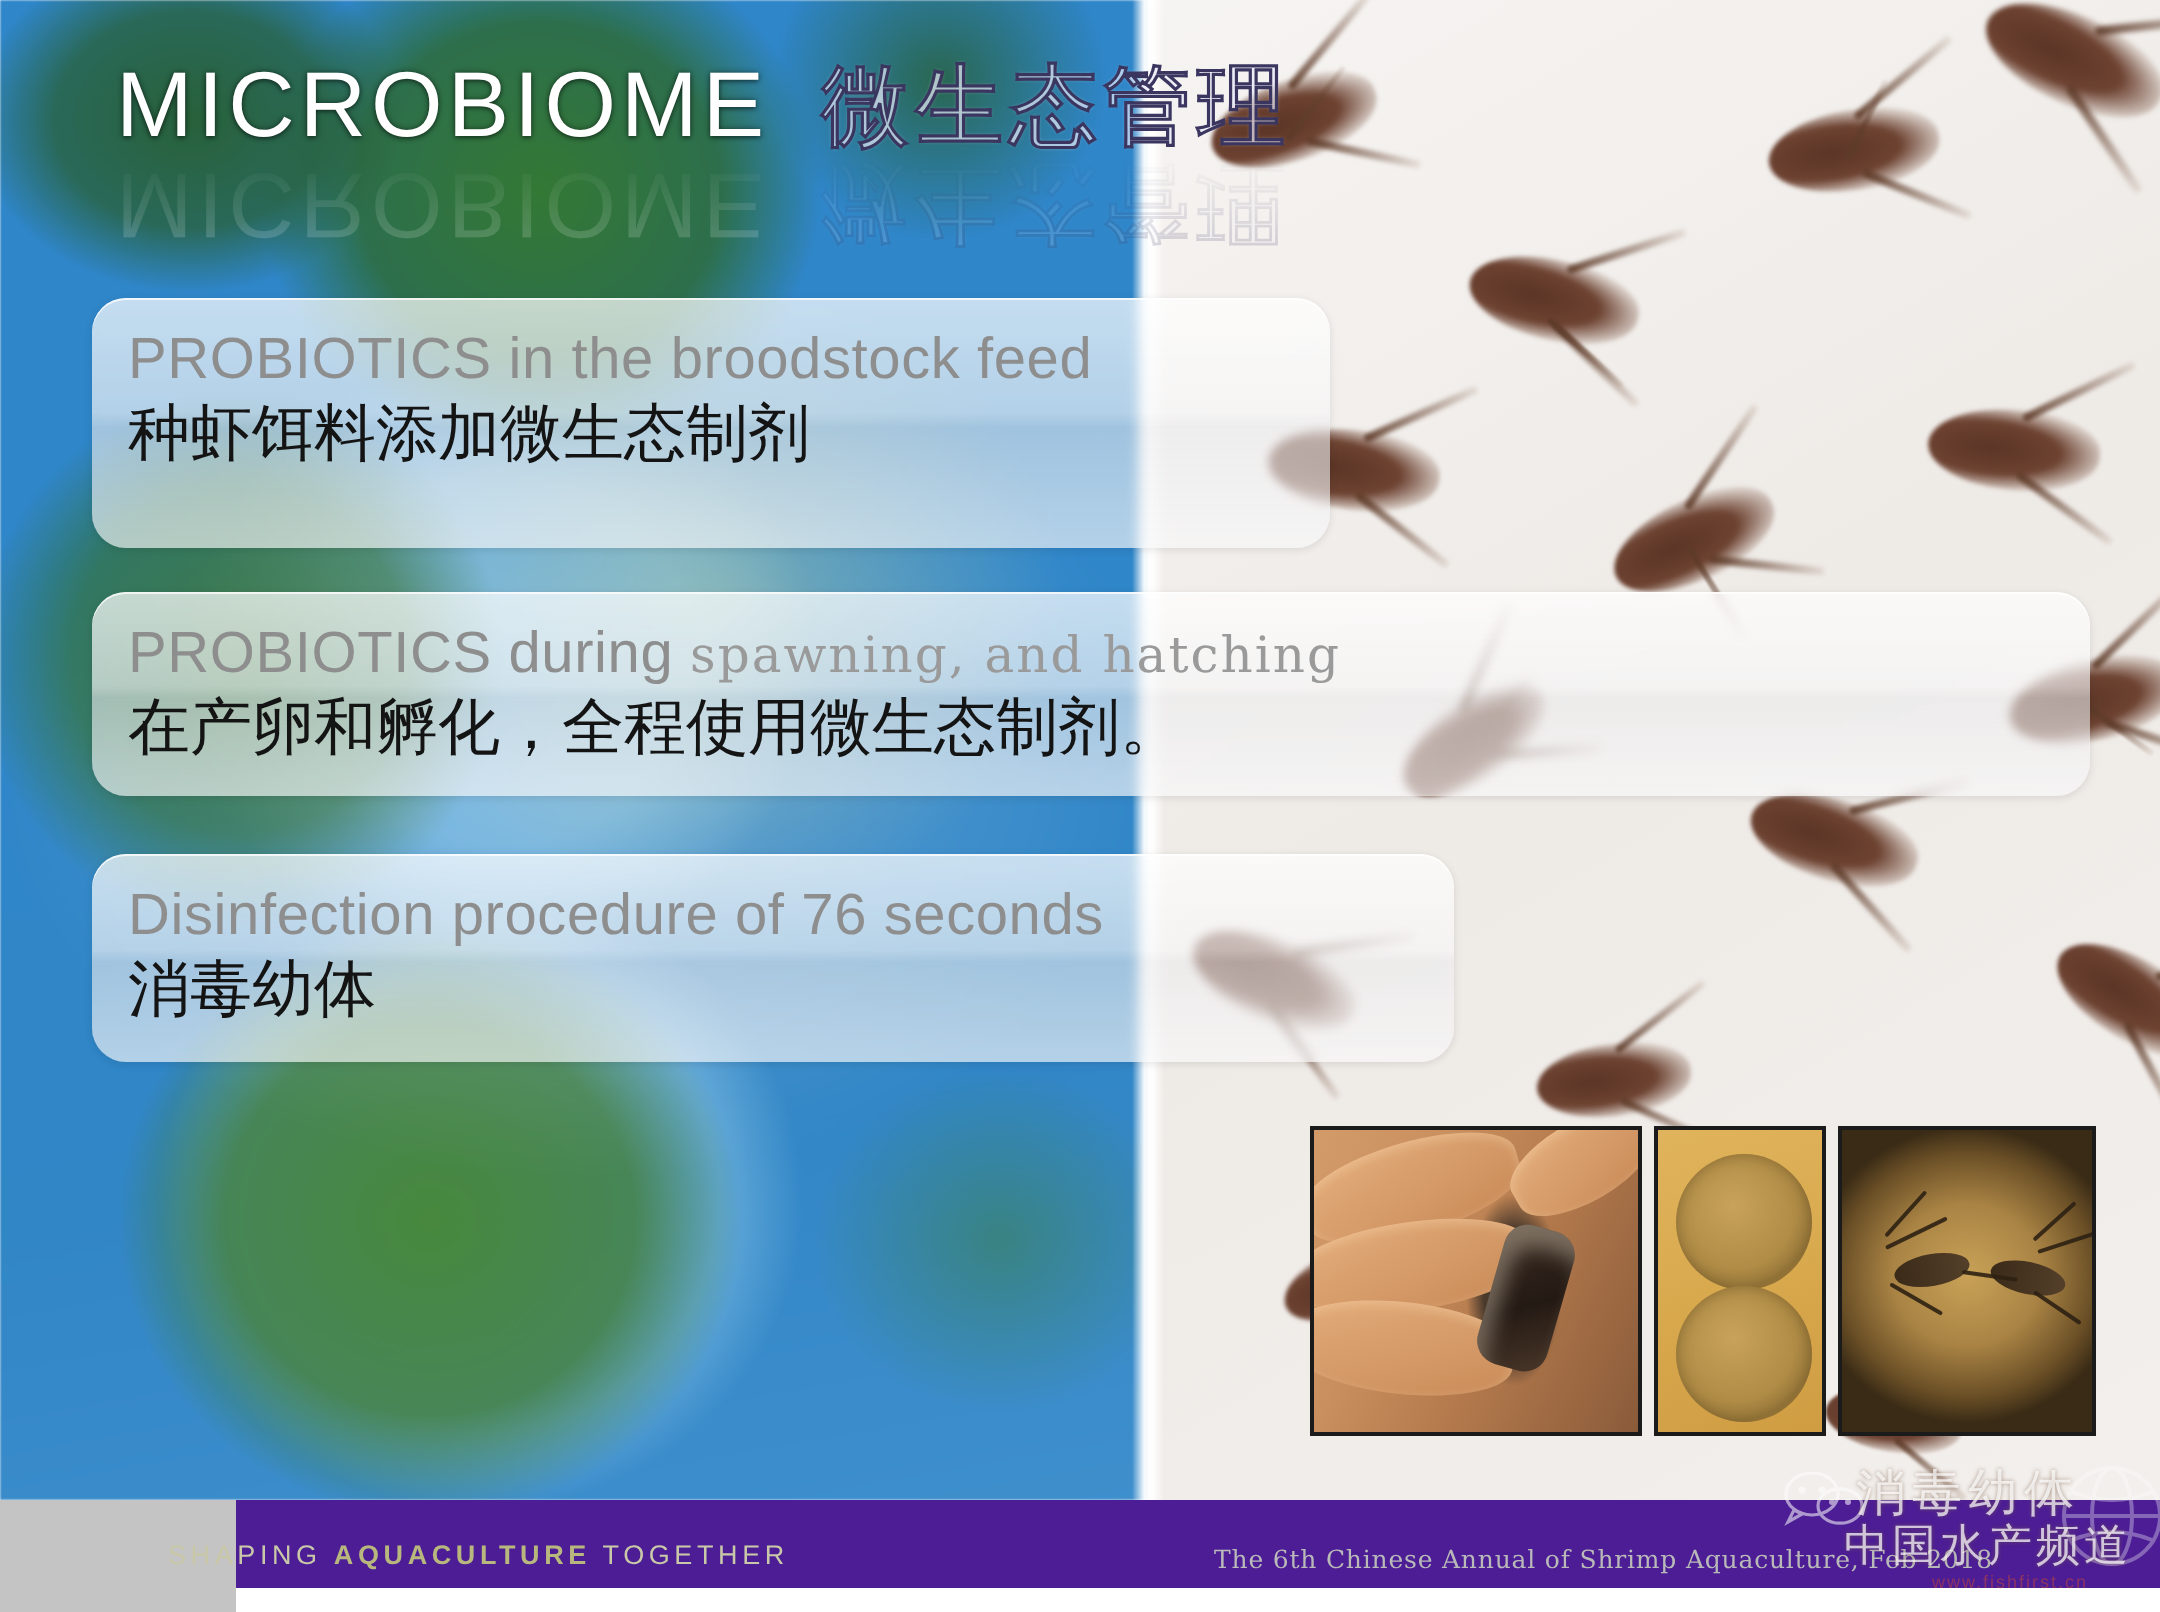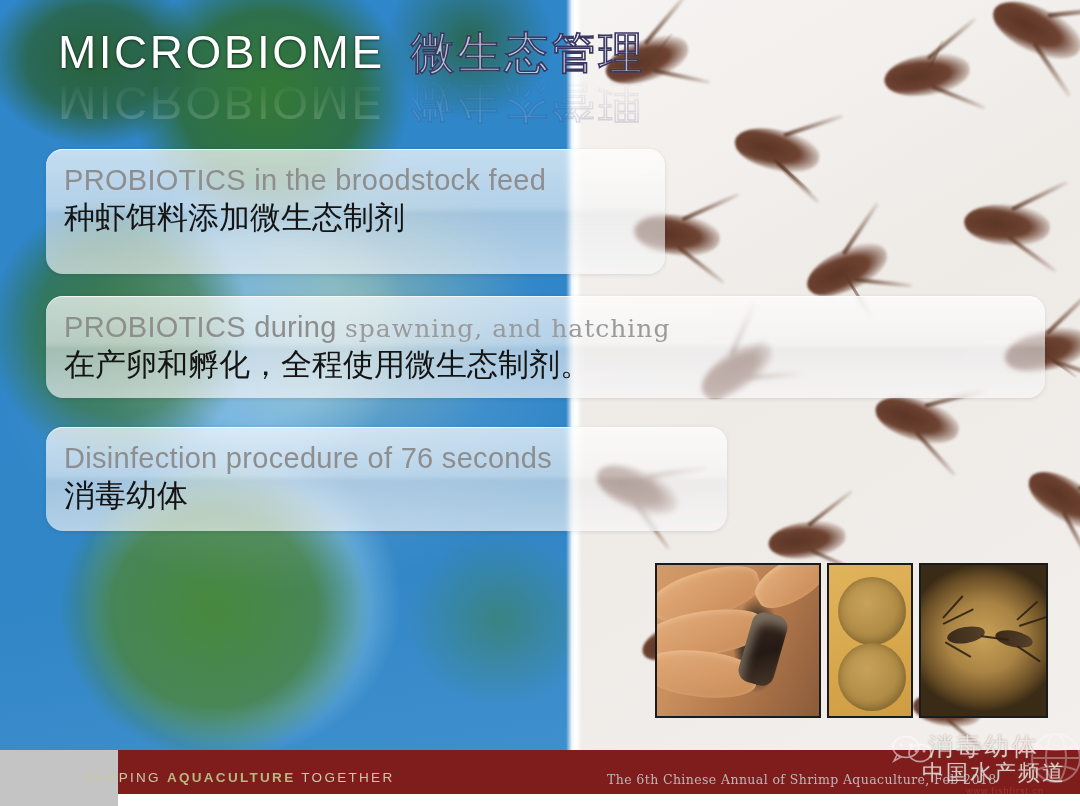--- a/index.html
+++ b/index.html
@@ -139,21 +139,21 @@
       box-shadow:inset 0 0 8px rgba(90,65,25,.5);}
   .thumb-2 .egg.e1{top:12px;}
   .thumb-2 .egg.e2{top:78px;}
   .thumb-3{width:129px;height:155px;
       background:radial-gradient(ellipse 78px 74px at 50% 48%, #c9a257 0%, #a98344 48%, #6a4f26 82%, #3a2b16 100%);}
   .thumb-3 .nauplius{position:absolute;width:38px;height:16px;border-radius:50%;
       background:linear-gradient(90deg,#3a2a18,#54402a);}
   .thumb-3 .nleg{position:absolute;height:2.4px;border-radius:2px;background:rgba(45,33,19,.9);transform-origin:left center;}
 
   
-  .footer{position:absolute;left:0;top:750px;width:1080px;height:44px;background:#7f1d1d;}
+  .footer{position:absolute;left:0;top:750px;width:1080px;height:44px;background:#4c1d95;}
   .footer-block{position:absolute;left:0;top:0;width:118px;height:56px;background:#c4c4c4;}
   .footer-tagline{
     position:absolute;left:84px;top:20px;
     font-size:13.5px;letter-spacing:2.3px;color:#c9c8a8;white-space:nowrap;
   }
   .footer-tagline b{color:#b8b77e;font-weight:700;}
   .footer-credit{
     position:absolute;left:607px;top:22px;
     font-family:"DejaVu Serif","Liberation Serif",serif;
     font-size:12.5px;color:#b9b9b9;letter-spacing:.4px;white-space:nowrap;

